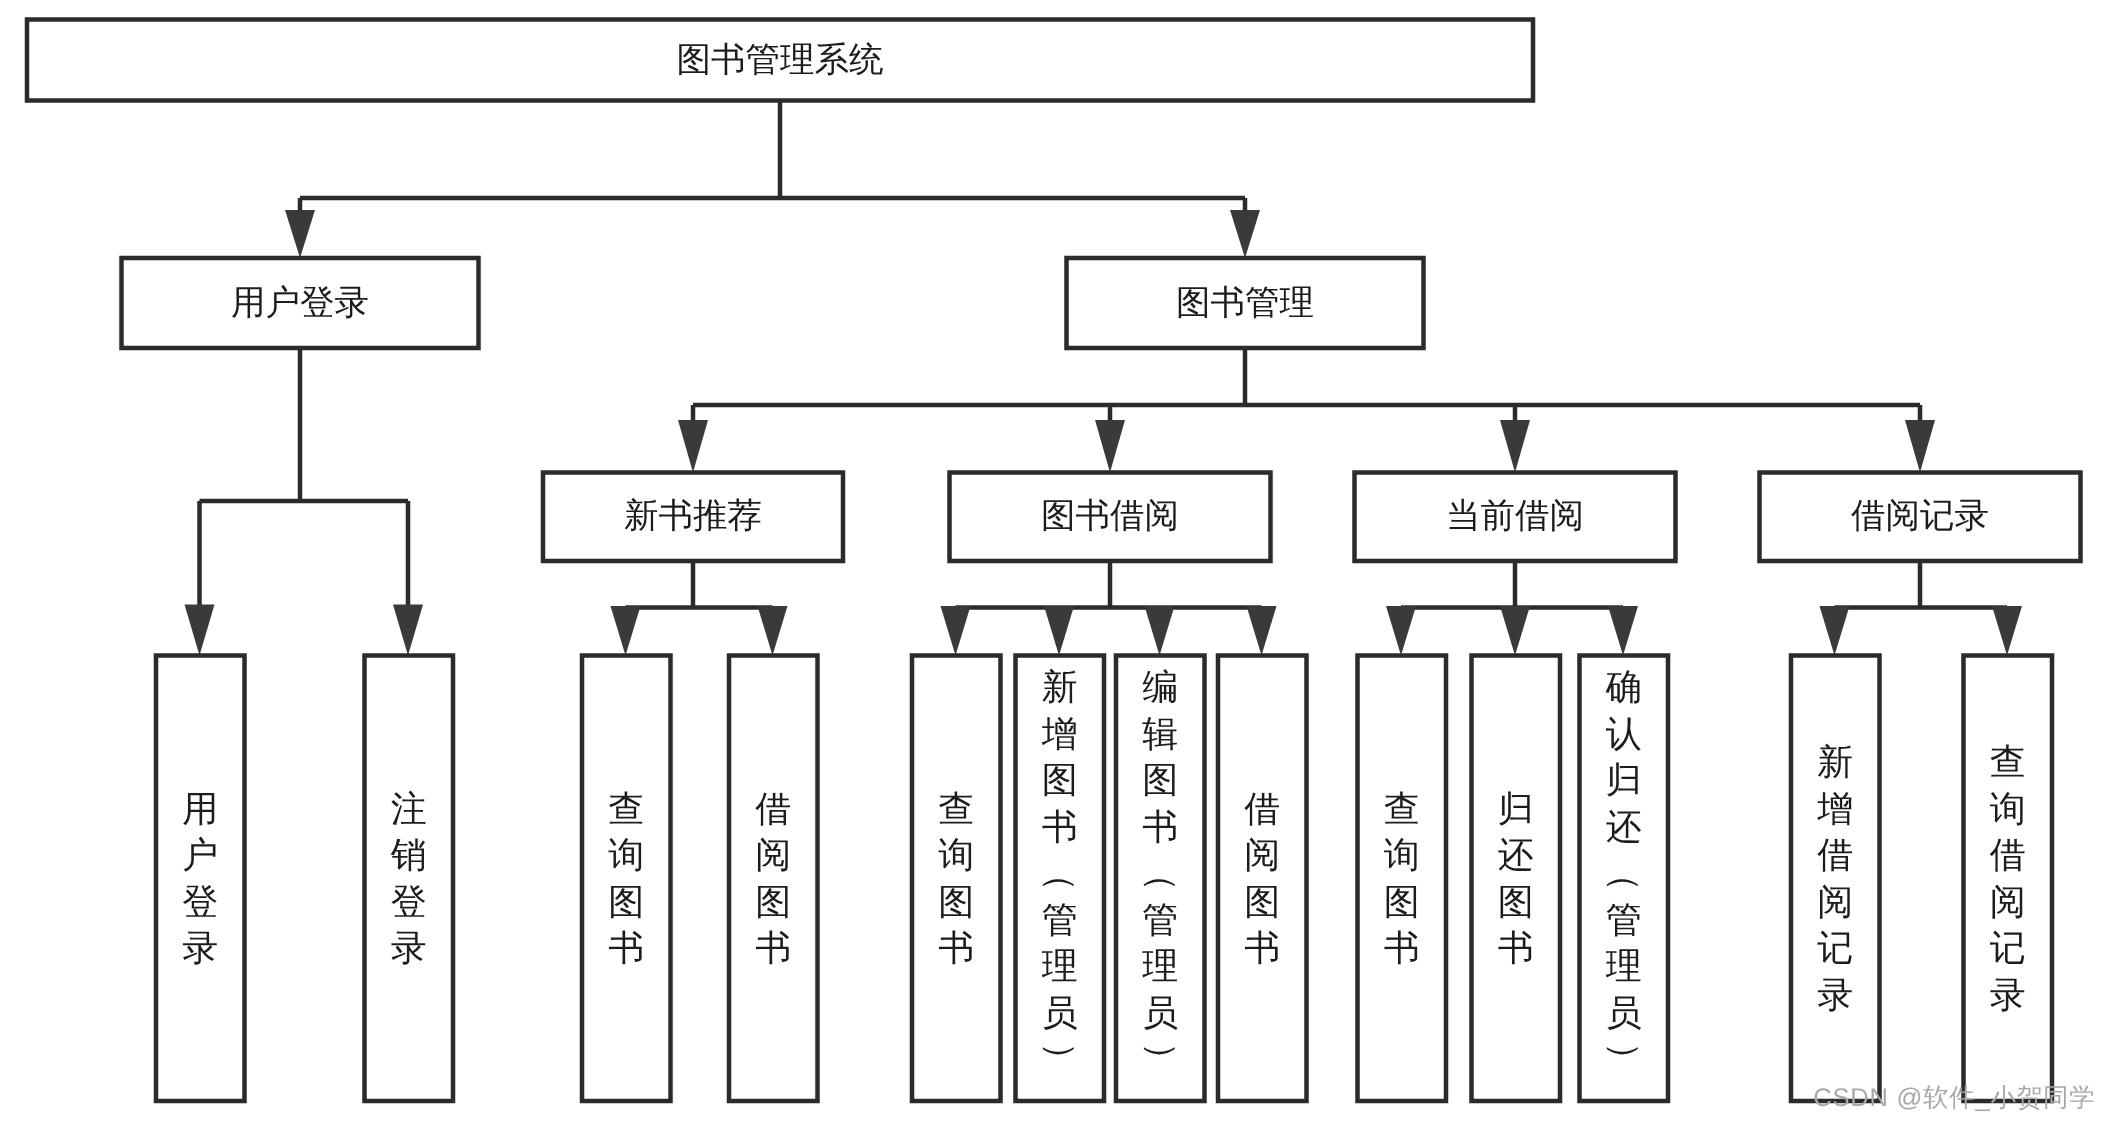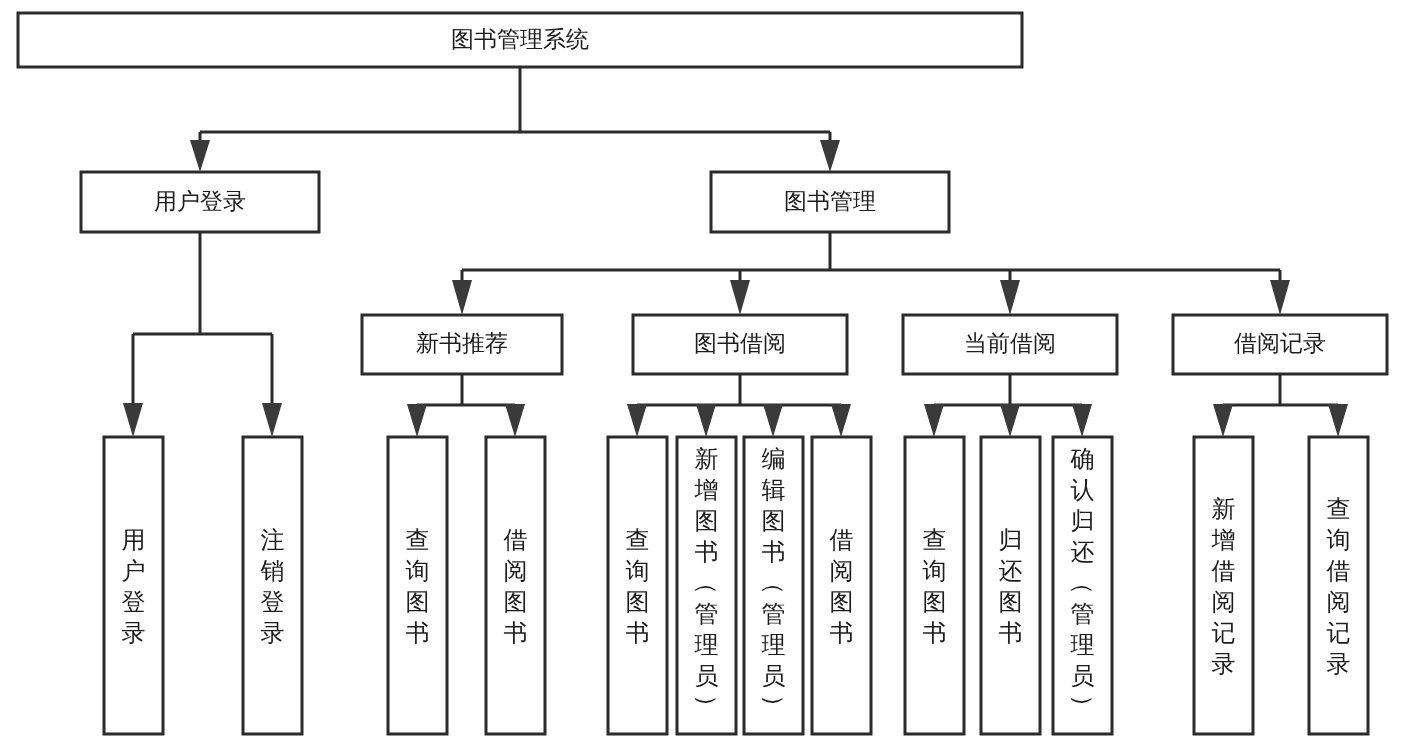--- a/index.html
+++ b/index.html
@@ -298,13 +298,14 @@
       <div class="vlabel" style="position: absolute; left: 1309px; top: 492.5px; width: 59px; height: 186px; display: flex; flex-direction: column; align-items: center; justify-content: flex-start; font-family: &quot;Liberation Sans&quot;, &quot;DejaVu Sans&quot;, sans-serif; font-size: 24px; line-height: 31px; color: rgb(28, 28, 28); pointer-events: none; overflow: hidden;">
         <span style="display: block; height: 31px; line-height: 31px;">查</span>
         <span style="display: block; height: 31px; line-height: 31px;">询</span>
         <span style="display: block; height: 31px; line-height: 31px;">借</span>
         <span style="display: block; height: 31px; line-height: 31px;">阅</span>
         <span style="display: block; height: 31px; line-height: 31px;">记</span>
         <span style="display: block; height: 31px; line-height: 31px;">录</span>
       </div>
     </div>
 
+  <div class="watermark">CSDN @软件_小贺同学</div>
 </div>
 
 </body></html>

